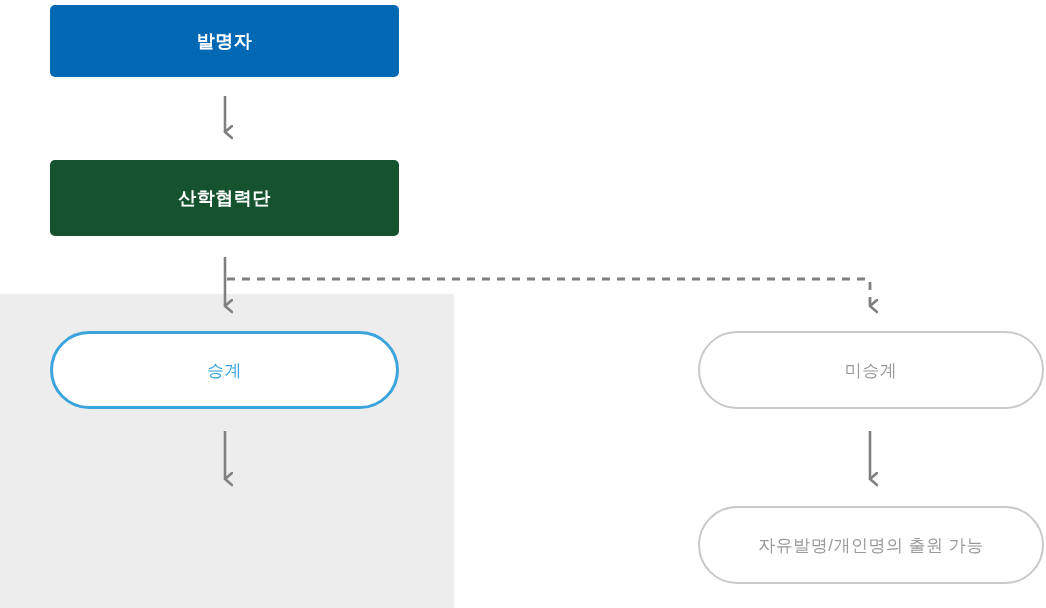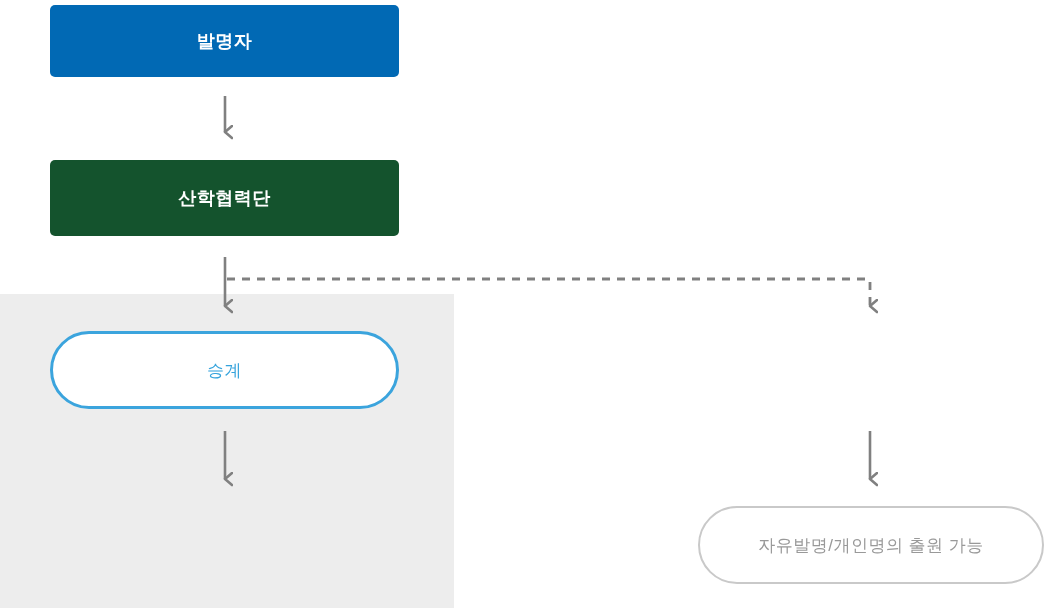--- a/index.html
+++ b/index.html
@@ -111,18 +111,21 @@
 
   <div class="node box box-mid">
     <span>산학협력단</span>
   </div>
 
   <div class="node pill pill-blue row-1">
     <span>승계</span>
   </div>
 
 
+  <div class="node pill pill-gray row-1">
+    <span>미승계</span>
+  </div>
 
   <div class="node pill pill-gray row-2">
     <span>자유발명/개인명의 출원 가능</span>
   </div>
 
 </div>
 
 </body></html>

